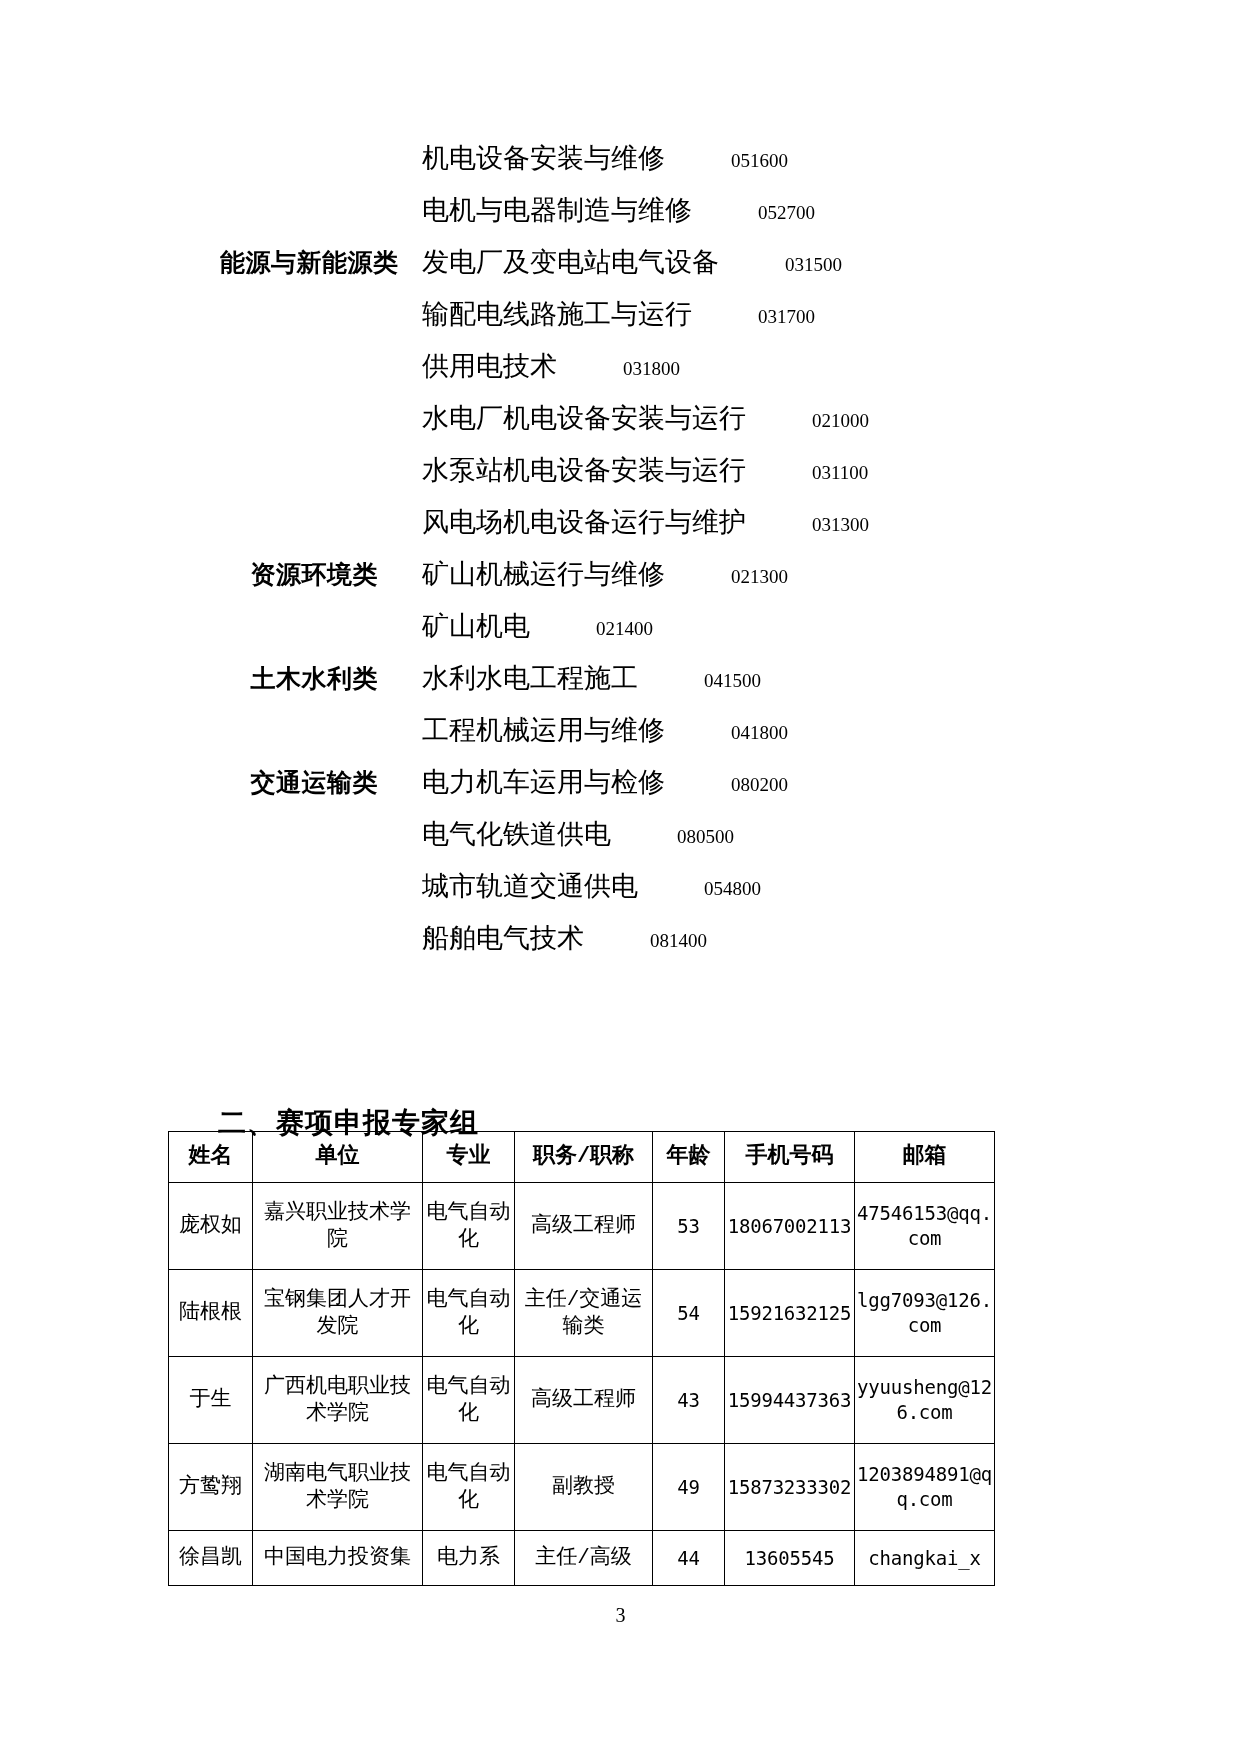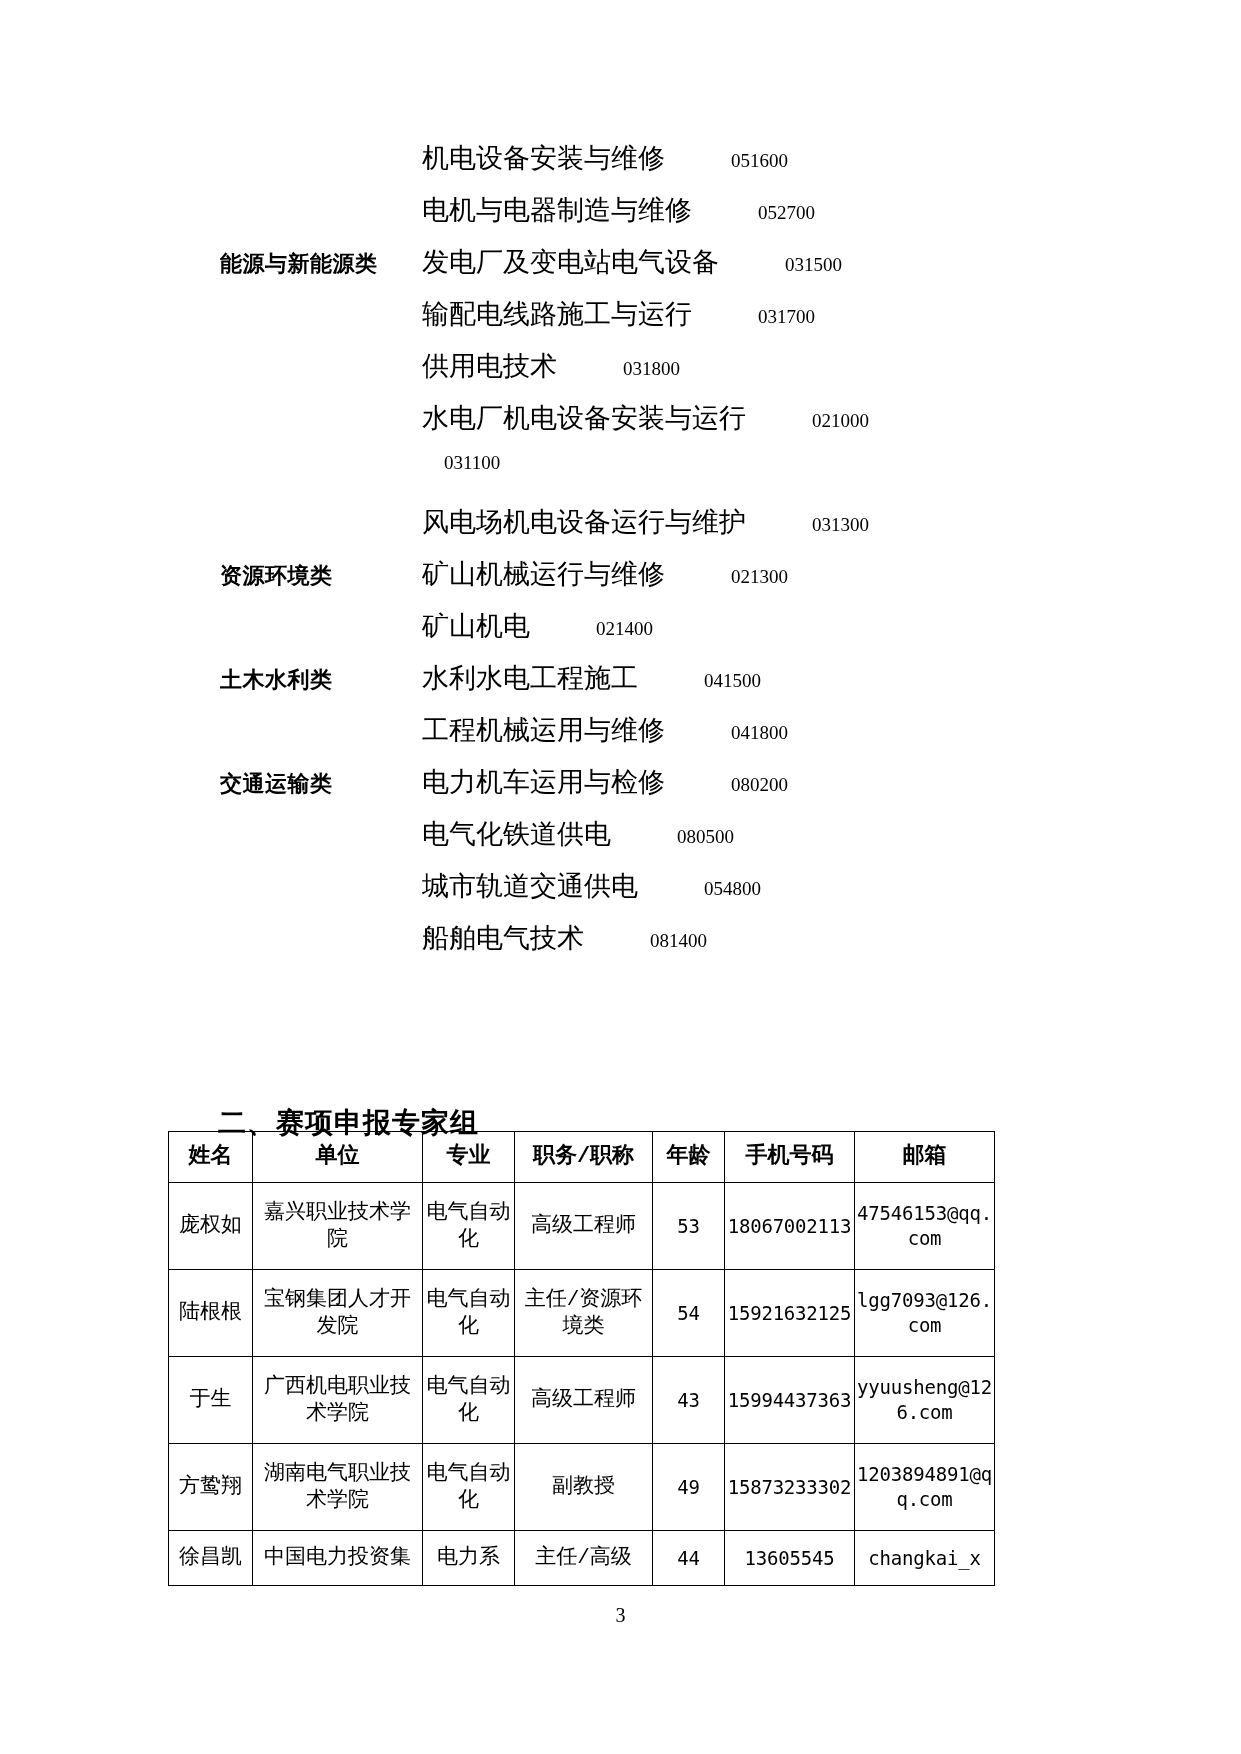--- a/index.html
+++ b/index.html
@@ -33,24 +33,24 @@
   .major-row {
     display: flex;
     align-items: baseline;
     height: 52px;
     gap: 44px;
   }
   .cat-label {
     width: 228px;
     flex: 0 0 228px;
     font-weight: bold;
-    font-size: 22px;
+    font-size: 25px;
     letter-spacing: 0.5px;
     font-family: "Liberation Sans", "DejaVu Sans", sans-serif;
-    text-align: left;
+    text-align: right;
     padding-left: 70px;
     box-sizing: border-box;
     white-space: nowrap;
   }
   .major-name {
     font-size: 27px;
     white-space: nowrap;
     font-family: "Liberation Serif", "DejaVu Serif", serif;
   }
   .major-code {
@@ -157,20 +157,21 @@
         <div class="major-name">供用电技术</div>
         <div class="major-code">031800</div>
       </div>
       <div class="major-row">
         <div class="cat-label"></div>
         <div class="major-name">水电厂机电设备安装与运行</div>
         <div class="major-code">021000</div>
       </div>
       <div class="major-row">
         <div class="cat-label"></div>
+        <div class="major-name">水泵站机电设备安装与运行</div>
         <div class="major-code">031100</div>
       </div>
       <div class="major-row">
         <div class="cat-label"></div>
         <div class="major-name">风电场机电设备运行与维护</div>
         <div class="major-code">031300</div>
       </div>
       <div class="major-row">
         <div class="cat-label">资源环境类</div>
         <div class="major-name">矿山机械运行与维修</div>
@@ -243,21 +244,21 @@
           <td>电气自动化</td>
           <td>高级工程师</td>
           <td class="mono">53</td>
           <td class="mono">18067002113</td>
           <td class="mono">47546153@qq.com</td>
         </tr>
         <tr class="row-tall">
           <td>陆根根</td>
           <td>宝钢集团人才开发院</td>
           <td>电气自动化</td>
-          <td>主任/资源环境类</td>
+          <td>主任/交通运输类</td>
           <td class="mono">54</td>
           <td class="mono">15921632125</td>
           <td class="mono">lgg7093@126.com</td>
         </tr>
         <tr class="row-tall">
           <td>于生</td>
           <td>广西机电职业技术学院</td>
           <td>电气自动化</td>
           <td>高级工程师</td>
           <td class="mono">43</td>

